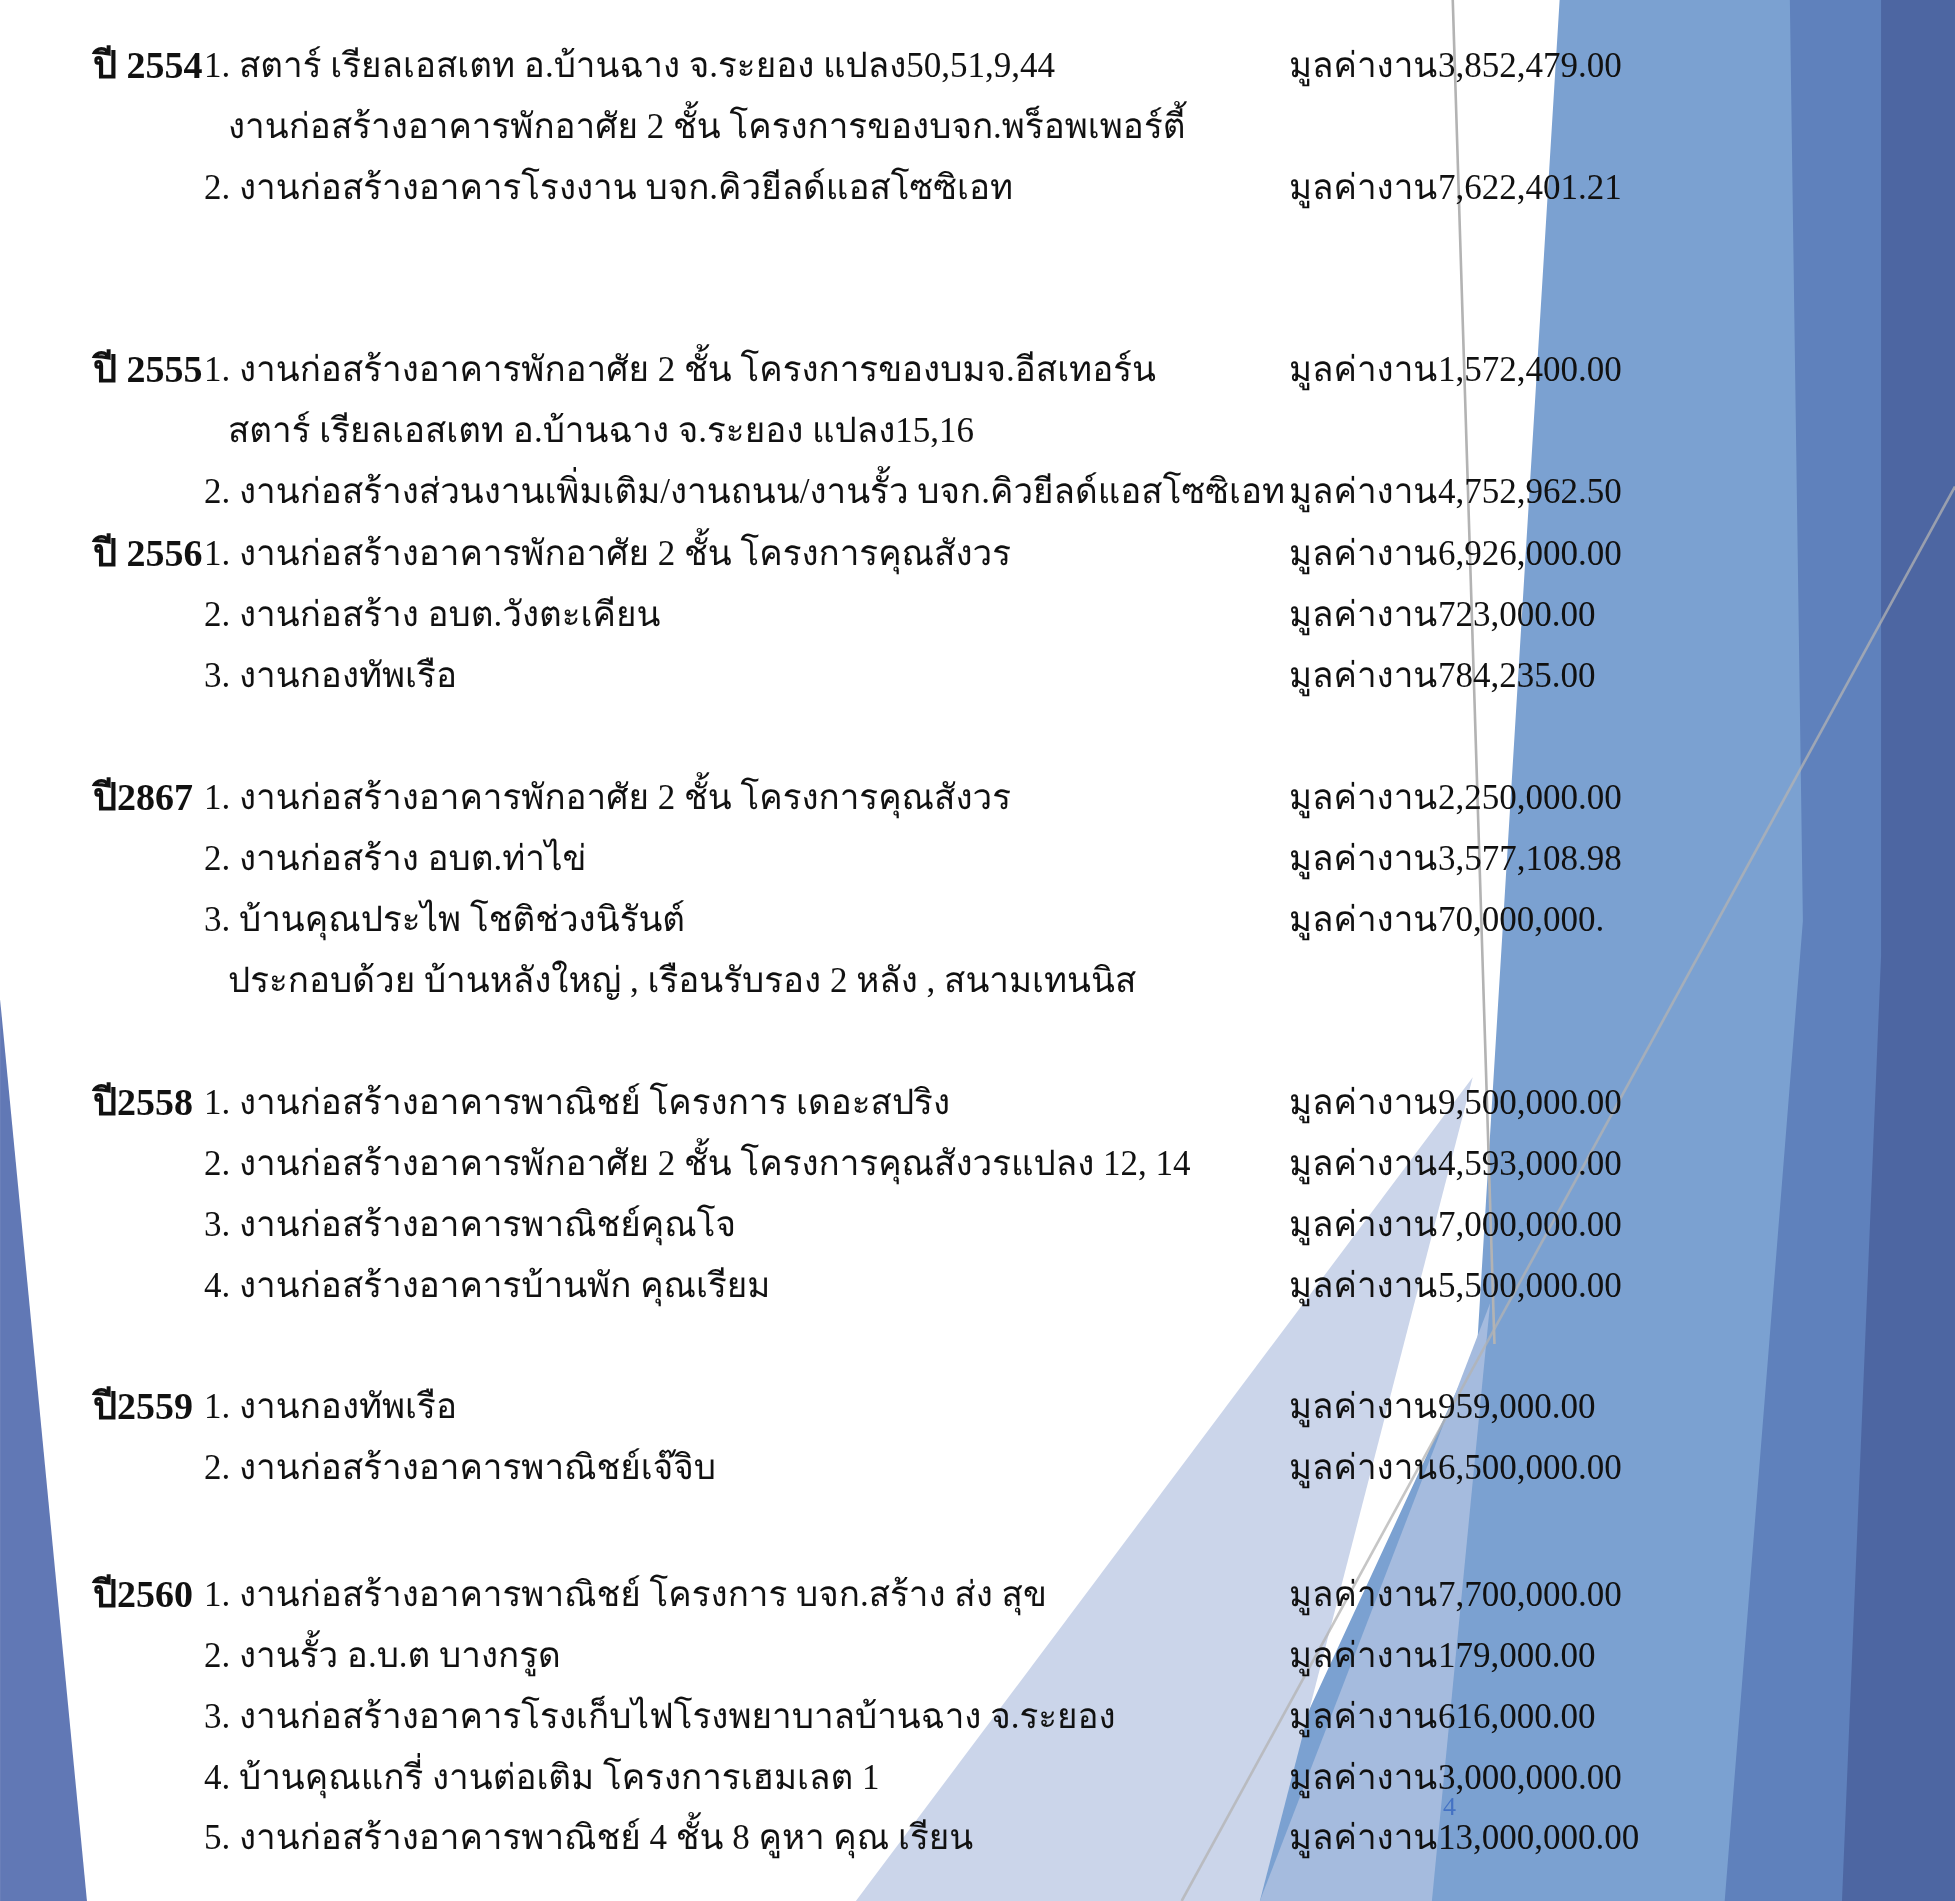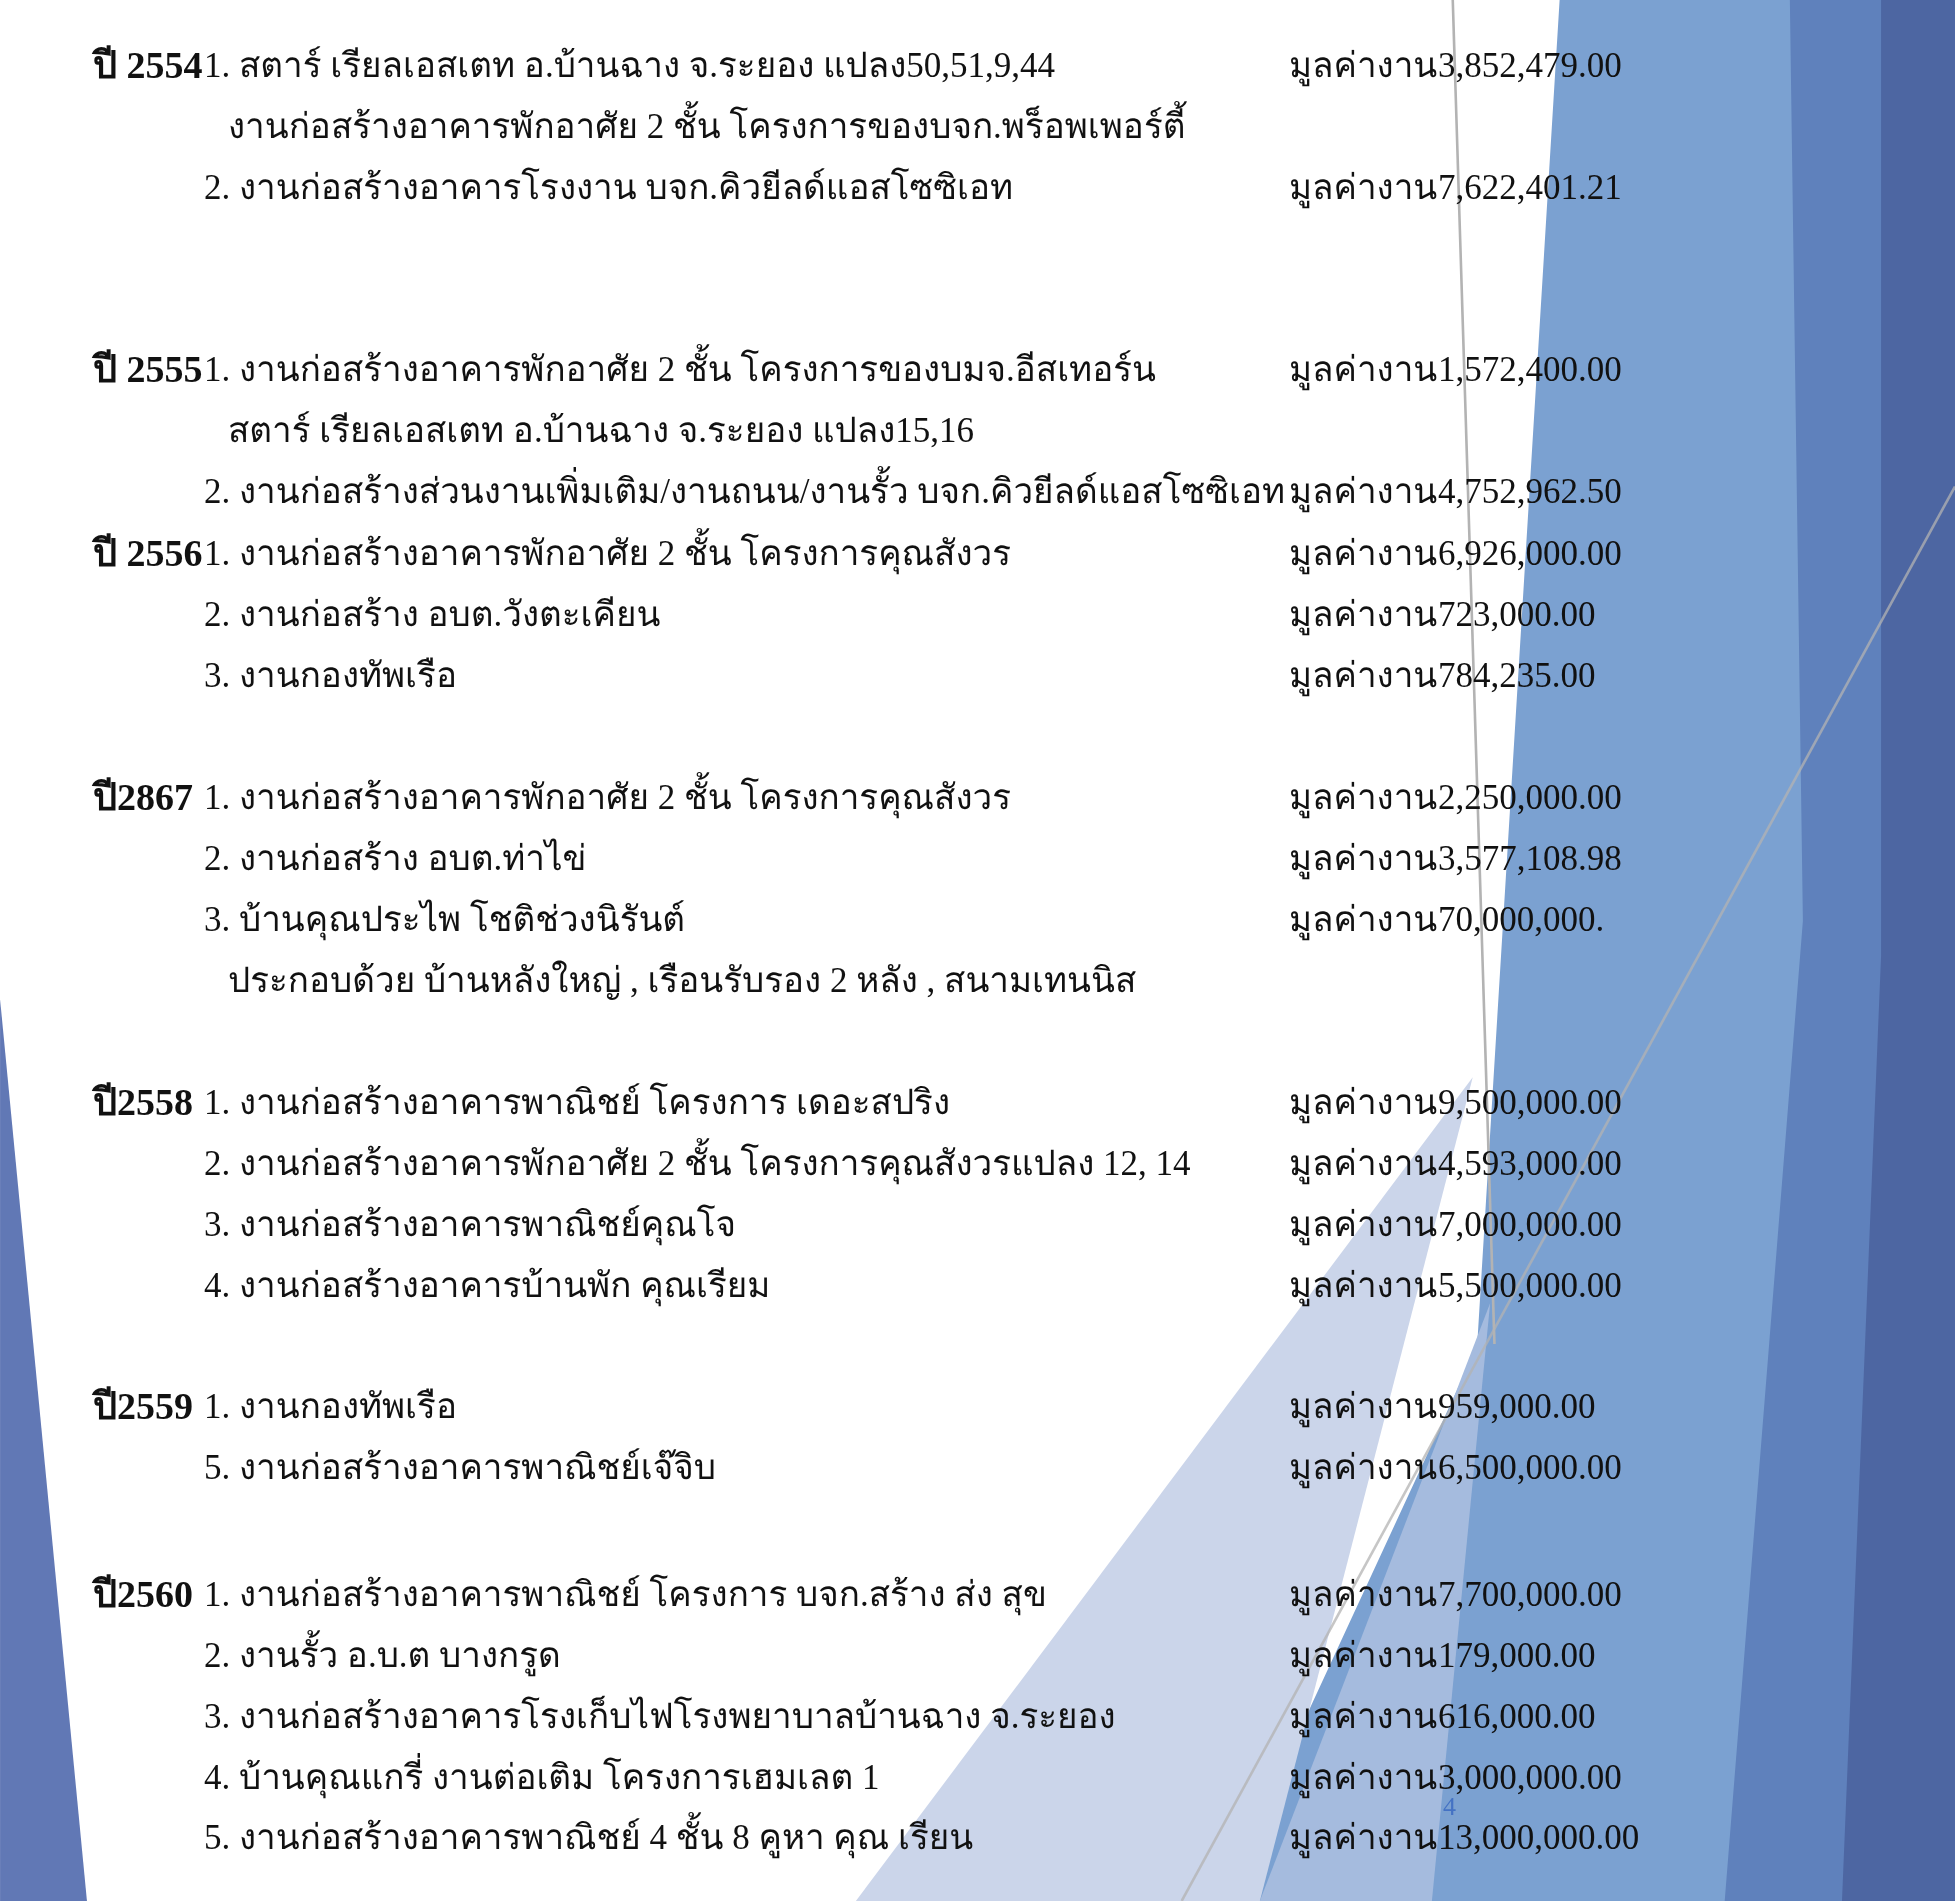--- a/index.html
+++ b/index.html
@@ -133,21 +133,21 @@
         </div>
       </div>
       <div class="section" style="top: 1376px;">
         <div class="year">ปี2559</div>
         <div class="row" style="top: 0px;">
           <span class="itext">1. งานกองทัพเรือ</span>
           <span class="vlabel">มูลค่างาน</span>
           <span class="value">959,000.00</span>
         </div>
         <div class="row" style="top: 61px;">
-          <span class="itext">5. งานก่อสร้างอาคารพาณิชย์เจ๊จิบ</span>
+          <span class="itext">2. งานก่อสร้างอาคารพาณิชย์เจ๊จิบ</span>
           <span class="vlabel">มูลค่างาน</span>
           <span class="value">6,500,000.00</span>
         </div>
       </div>
       <div class="section" style="top: 1564px;">
         <div class="year">ปี2560</div>
         <div class="row" style="top: 0px;">
           <span class="itext">1. งานก่อสร้างอาคารพาณิชย์ โครงการ บจก.สร้าง ส่ง สุข</span>
           <span class="vlabel">มูลค่างาน</span>
           <span class="value">7,700,000.00</span>

